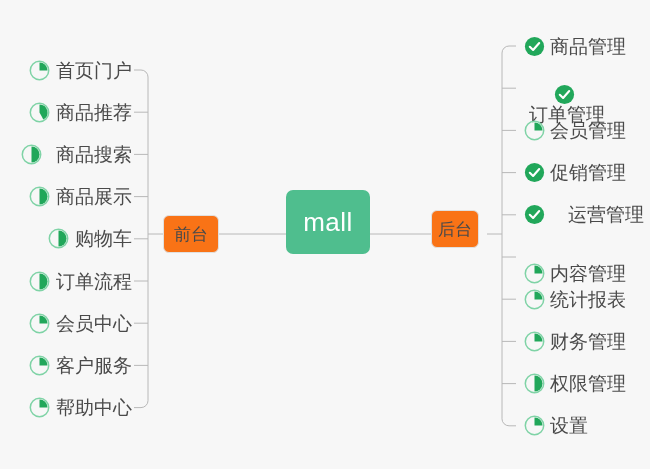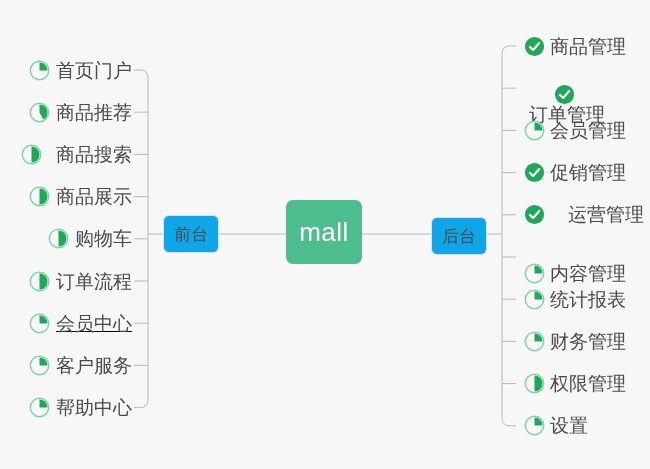--- a/index.html
+++ b/index.html
@@ -31,46 +31,46 @@
   .center-node {
     position: absolute;
     box-sizing: border-box;
     display: flex;
     align-items: center;
     justify-content: center;
     z-index: 3;
   }
   #mall-node {
     left: 286px;
-    top: 200px;
-    width: 76px;
+    top: 190px;
+    width: 84px;
     height: 64px;
     background: #4fbe8e;
     border-radius: 7px;
   }
   #mall-label {
     color: #ffffff;
     font-size: 26px;
     line-height: 1;
     letter-spacing: 0.5px;
   }
   .branch-node {
     position: absolute;
     box-sizing: border-box;
     display: flex;
     align-items: center;
     justify-content: center;
-    background: #0ea5e9;
+    background: #f97316;
     border: 1px solid #e0e0e0;
     border-radius: 6px;
     height: 38px;
     z-index: 3;
   }
   #front-node { left: 163px; top: 215px; width: 56px; }
-  #back-node  { left: 431px; top: 217px; width: 56px; }
+  #back-node  { left: 431px; top: 210px; width: 48px; }
   .branch-label {
     color: #4a4a4a;
     font-size: 17px;
     line-height: 1;
   }
 
   
   .leaf {
     position: absolute;
     display: flex;
@@ -183,21 +183,21 @@
       </div>
       <div class="leaf left" style="top: 268px;">
         <span class="status-icon">
           <svg viewBox="0 0 21 21">
             <circle cx="10.5" cy="10.5" r="9.2" fill="none" stroke="#7fd3a6" stroke-width="1.5"></circle>
             <path d="M 10.5 10.5 L 10.5 2.5 A 8 8 0 0 1 10.500000000000002 18.5 Z" fill="#21a75a"></path>
           </svg>
         </span>
         <span class="leaf-label">订单流程</span>
       </div>
-      <div class="leaf left" style="top: 310.2px; text-decoration: underline;">
+      <div class="leaf left" style="top: 310.2px;">
         <span class="status-icon">
           <svg viewBox="0 0 21 21">
             <circle cx="10.5" cy="10.5" r="9.2" fill="none" stroke="#7fd3a6" stroke-width="1.5"></circle>
             <path d="M 10.5 10.5 L 10.5 2.5 A 8 8 0 0 1 18.5 10.5 Z" fill="#21a75a"></path>
           </svg>
         </span>
         <span class="leaf-label">会员中心</span>
       </div>
       <div class="leaf left" style="top: 352.4px;">
         <span class="status-icon">

